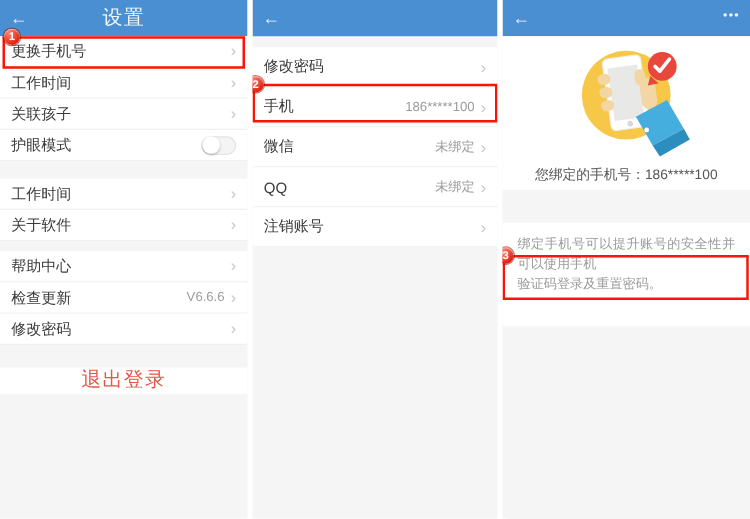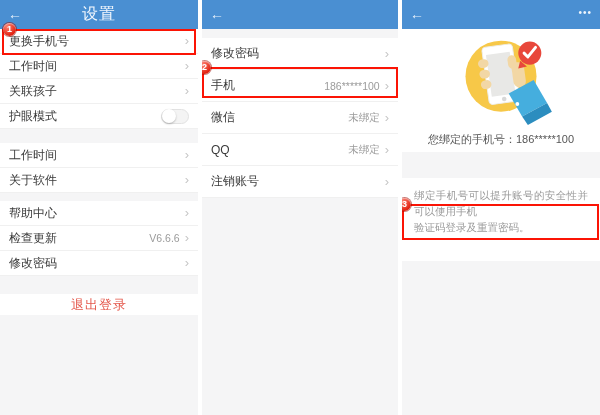--- a/index.html
+++ b/index.html
@@ -28,21 +28,21 @@
   .strip9  { height:9px;  flex:0 0 9px; }
   .strip14 { height:14px; flex:0 0 14px; }
   .strip8  { height:8px;  flex:0 0 8px; }
   .strip18 { height:18px; flex:0 0 18px; }
   .fill { flex:1; }
 
   .toggle { width:28px; height:15px; border-radius:8px; background:#f4f4f4; border:1px solid #e2e2e2; position:relative; cursor:pointer; }
   .toggle::after { content:""; position:absolute; left:0; top:-0.5px; width:14px; height:14px; border-radius:50%; background:#fff; box-shadow:0 1px 2px rgba(0,0,0,.25); }
 
   .logout-row { height:21px; flex:0 0 21px; background:#fff; display:flex; align-items:center; justify-content:center; cursor:pointer; }
-  .logout-row .label { font-size:13px; color:#e4564a; letter-spacing:1px;font-family:Liberation Mono, monospace; }
+  .logout-row .label { font-size:16px; color:#e4564a; letter-spacing:1px;font-family:Liberation Mono, monospace; }
 
   
   .anno { position:absolute; border:2px solid #fb1405; z-index:5; pointer-events:none; }
   .anno .badge { position:absolute; left:-6px; top:-8px; width:13px; height:13px; border-radius:50%;
     background:radial-gradient(circle at 35% 30%, #ff8272, #e01f0e 72%);
     box-shadow:0 0 0 1px rgba(150,10,0,.55), inset 0 1px 1px rgba(255,255,255,.5);
     color:#fff; font-size:9px; font-weight:bold; line-height:13px; text-align:center; }
   .anno1 { left:2px; right:2px; top:29px; height:26px; }
   .anno1 .badge { left:-1px; }
   .anno2 { left:0; right:0; top:67px; height:31px; }

